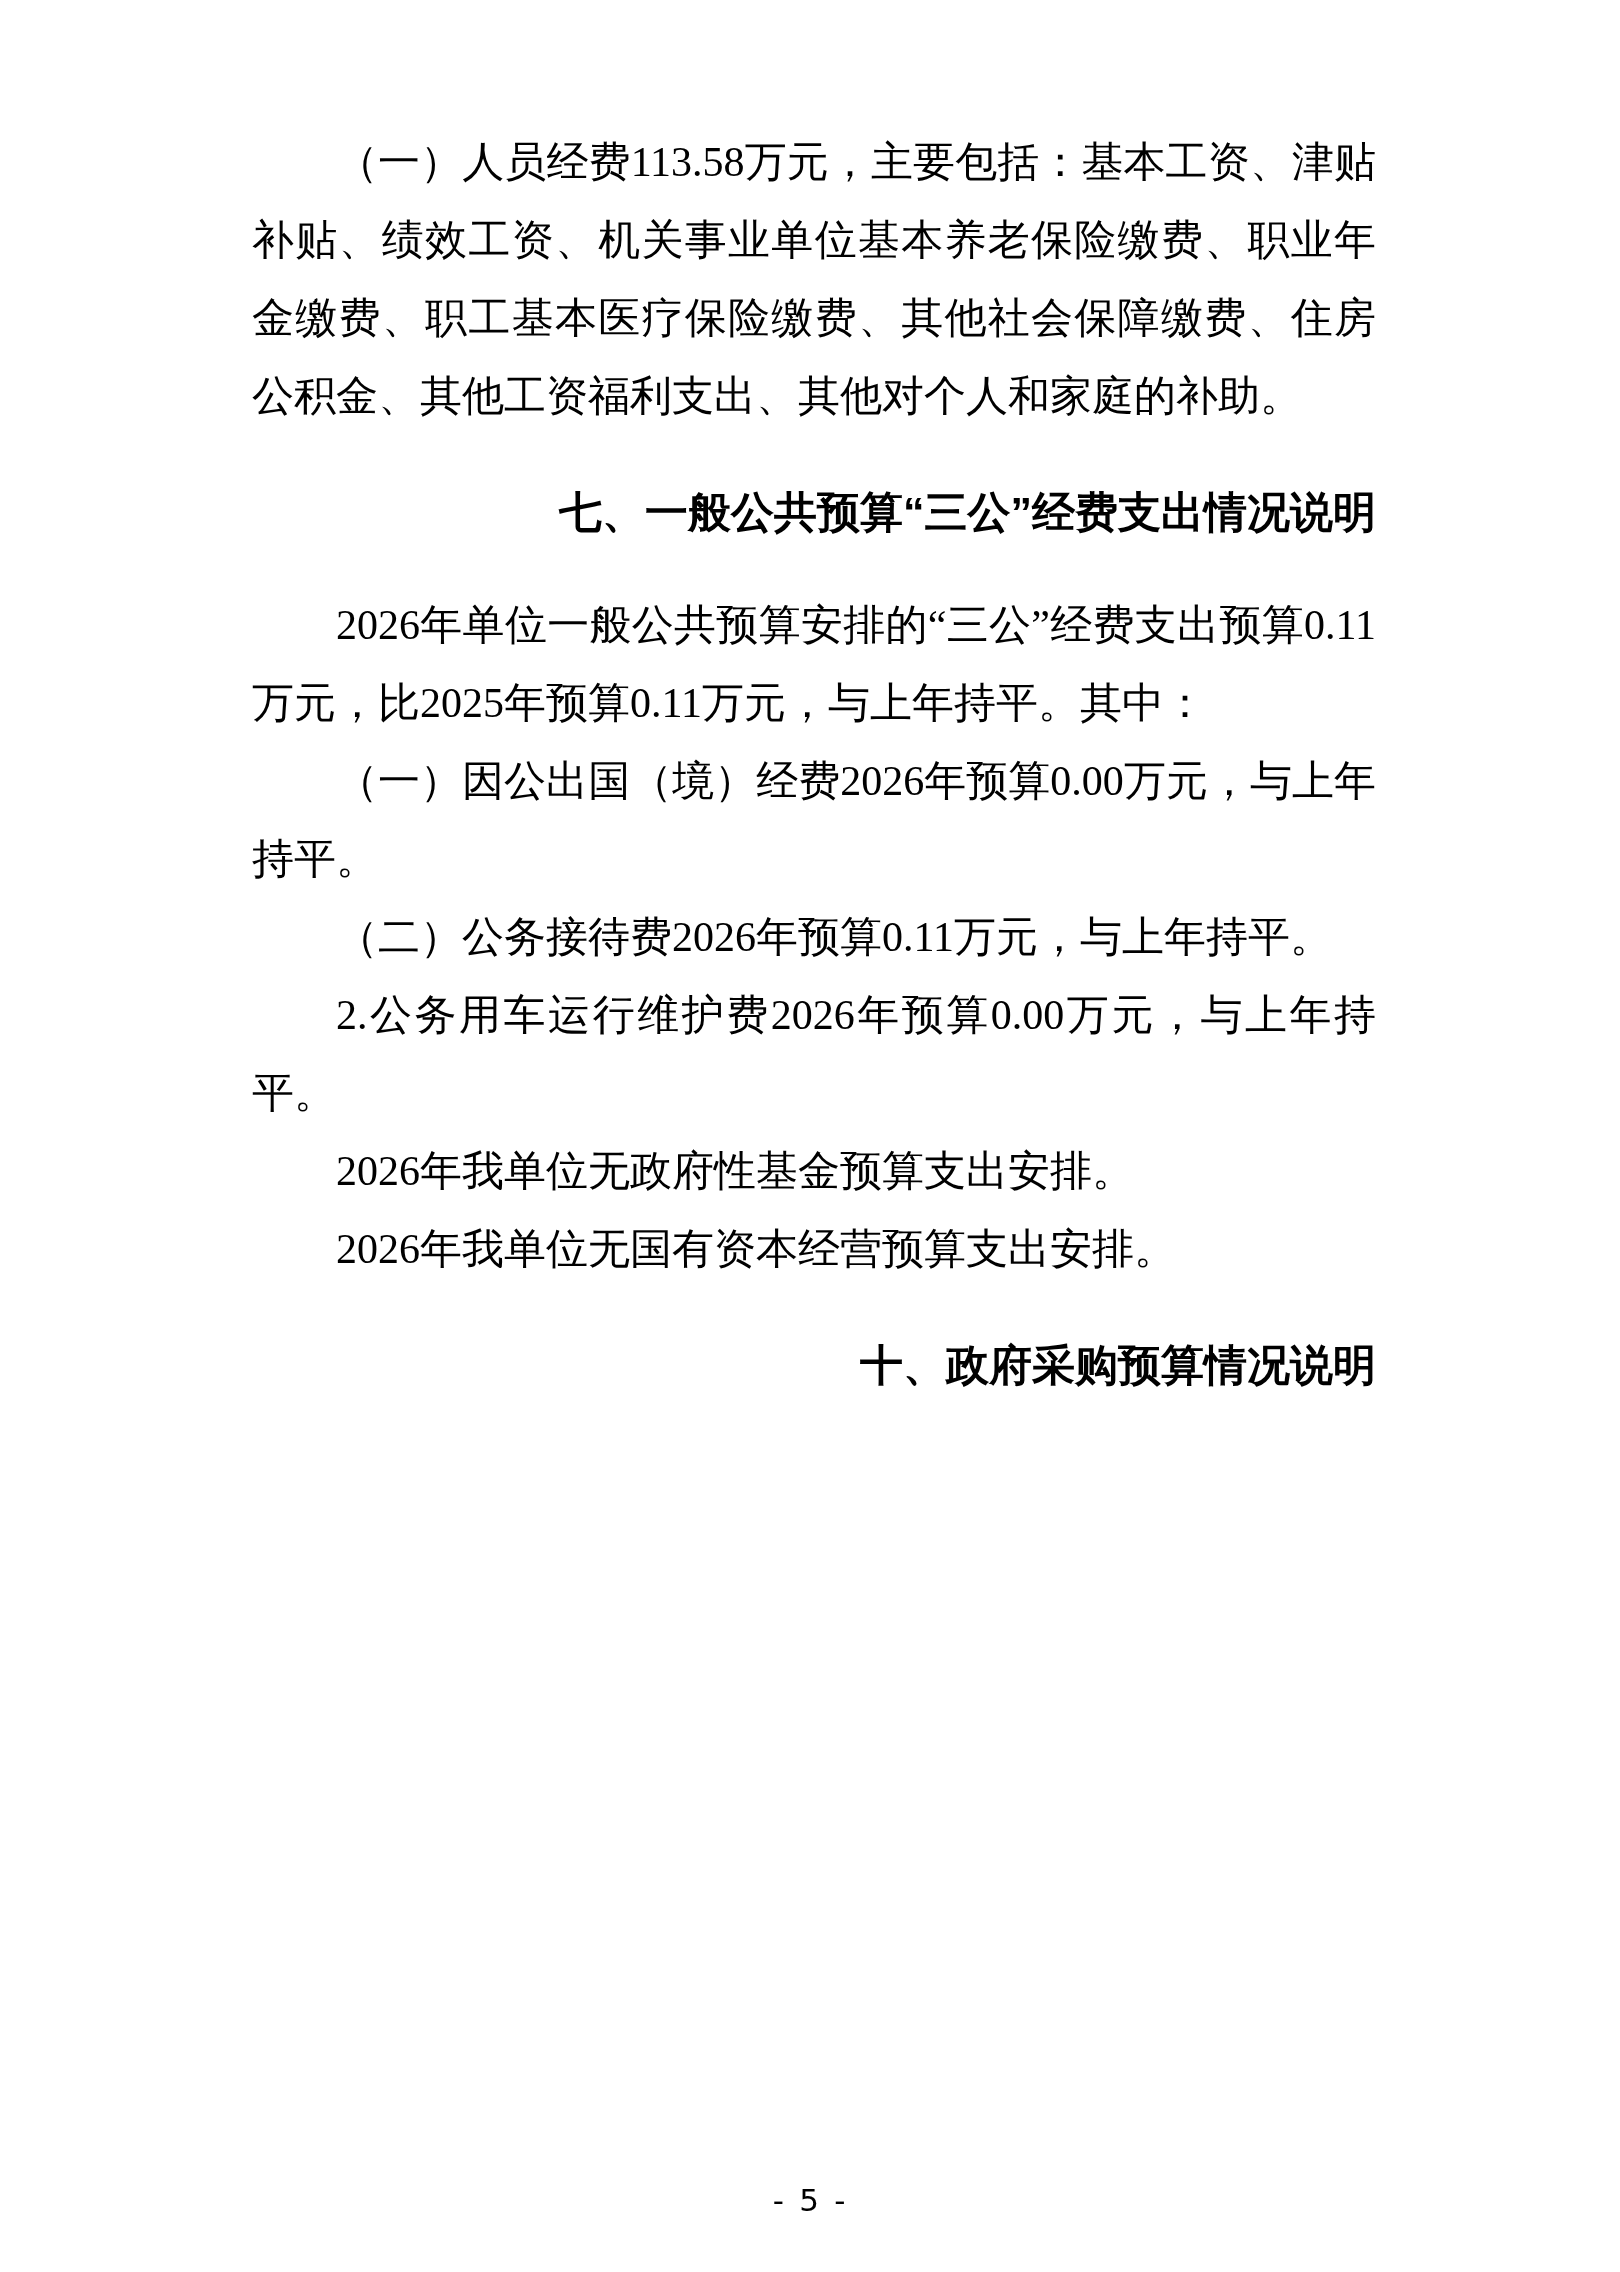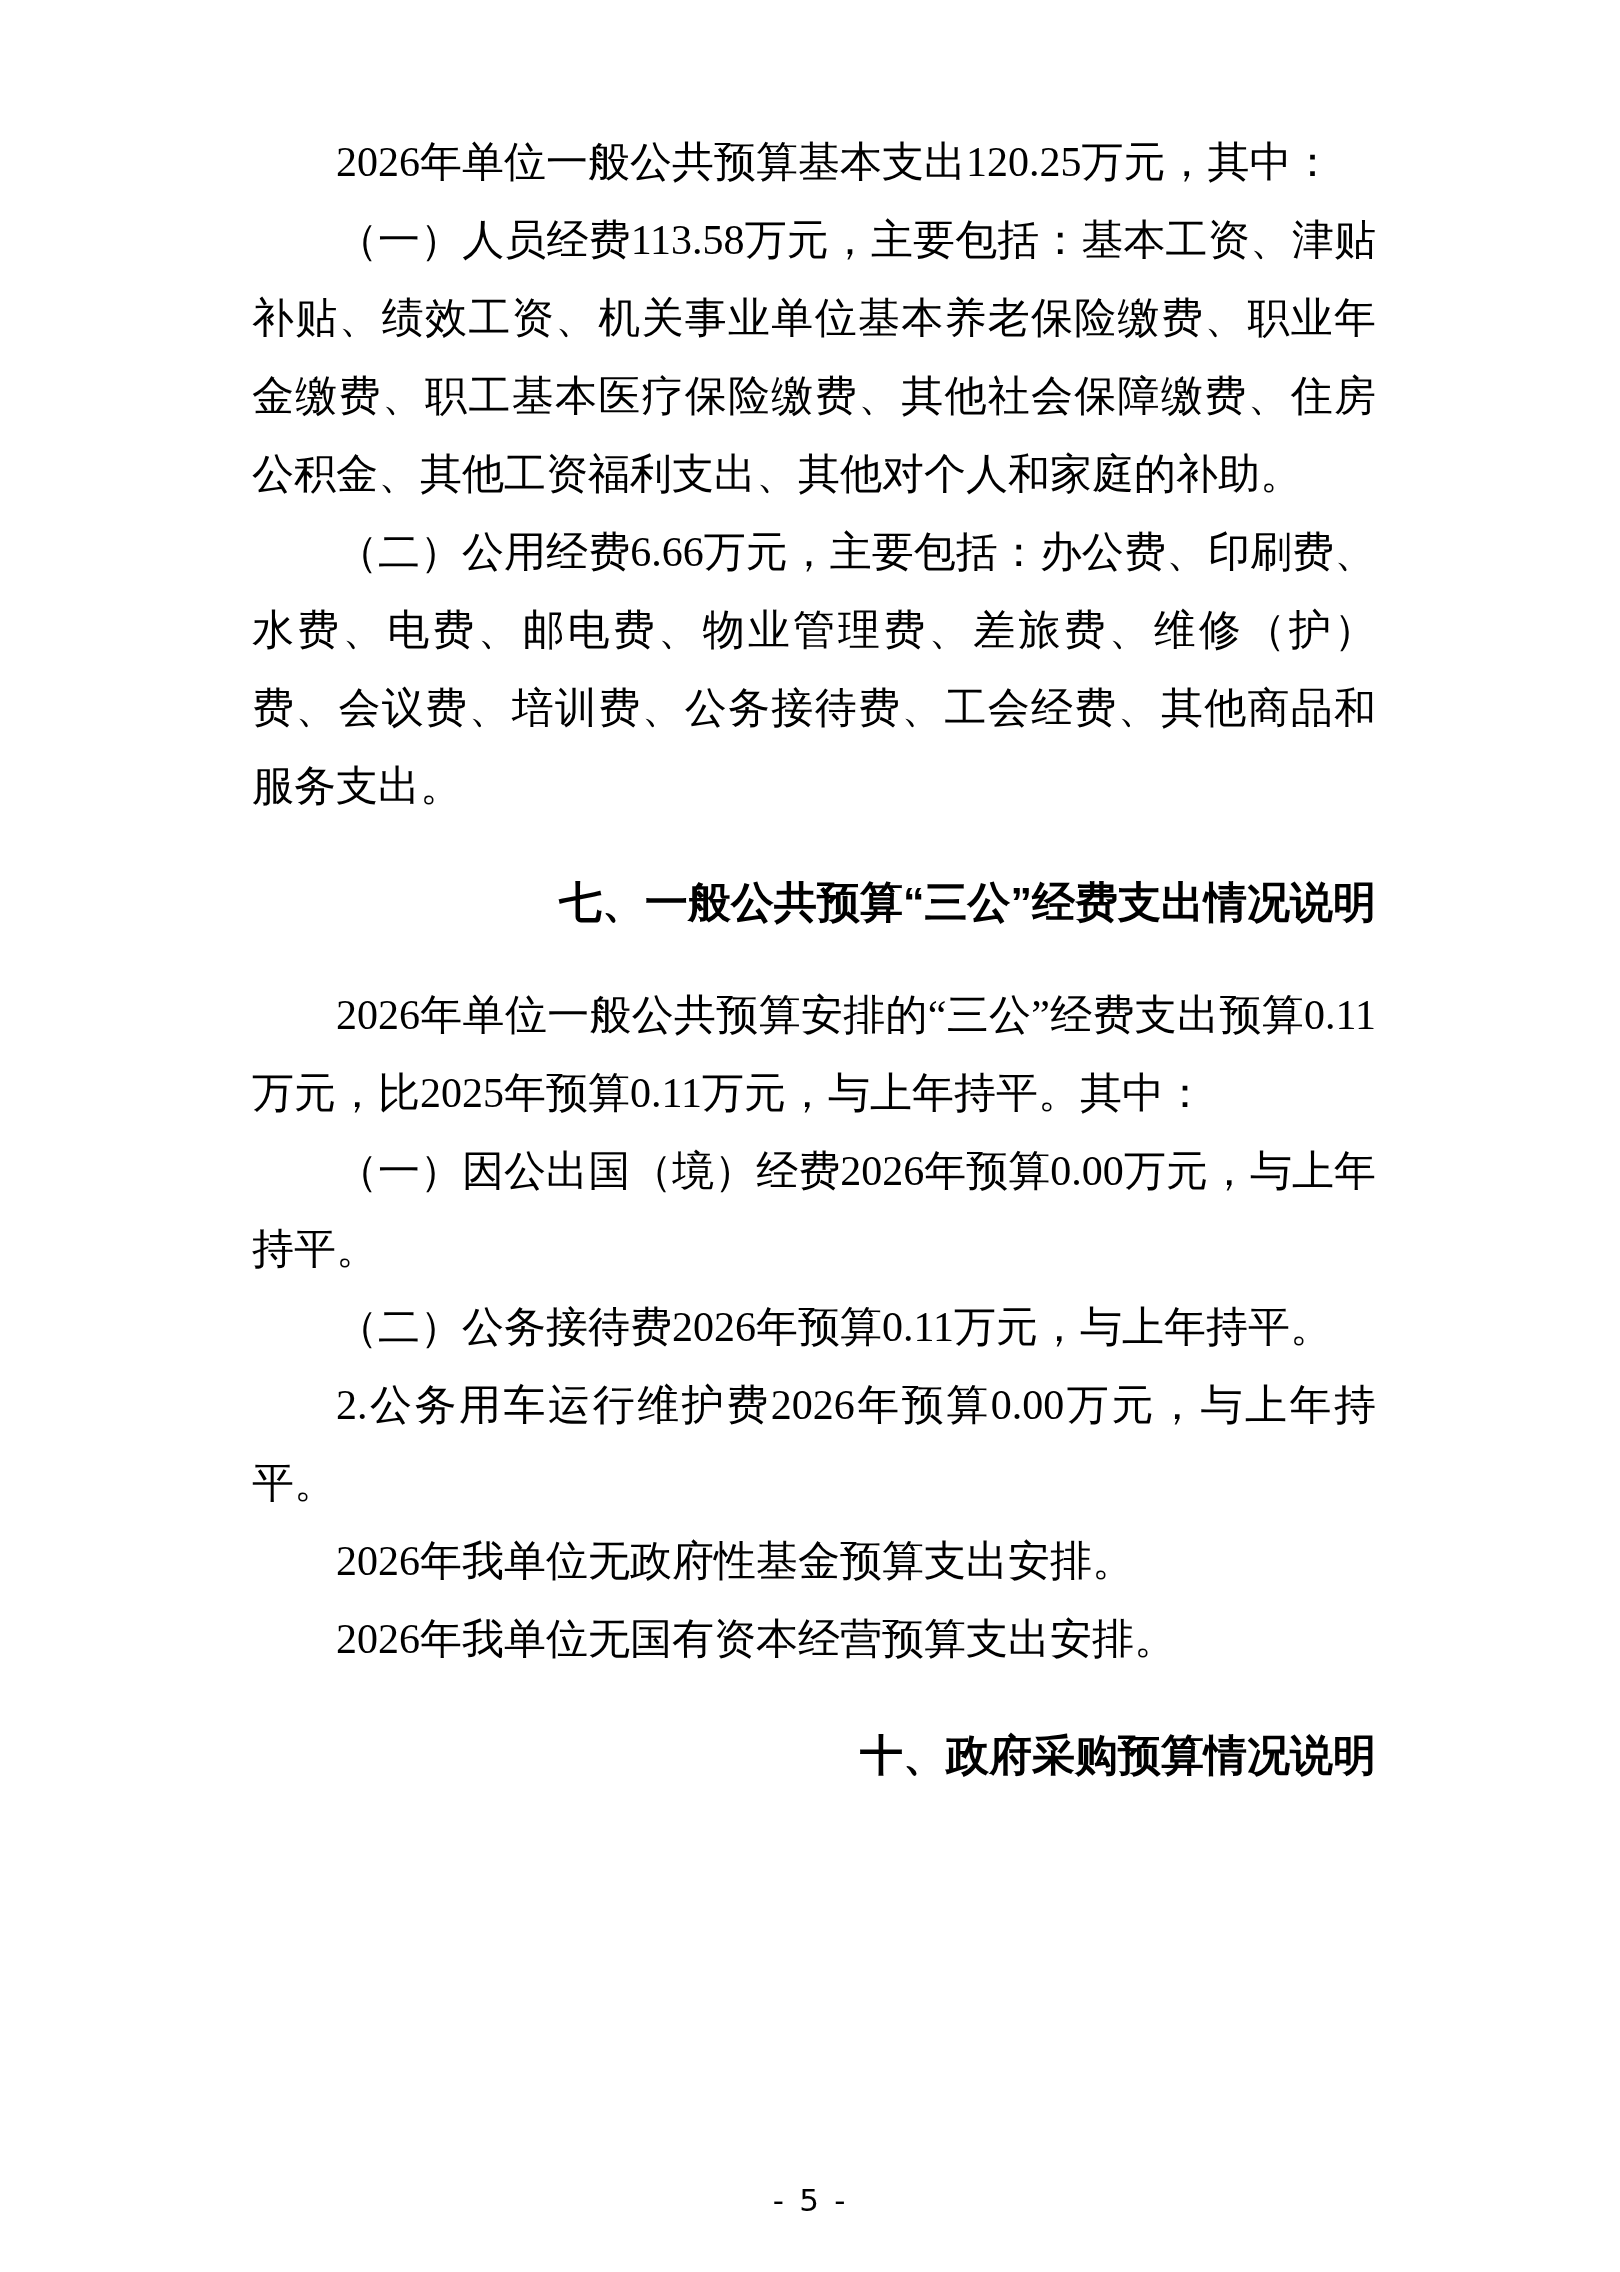--- a/index.html
+++ b/index.html
@@ -53,23 +53,21 @@
     line-height: 40px;
     letter-spacing: 2.7px;
     color: #000000;
   }
 </style>
 </head>
 <body>
 
 <div class="page">
   <div class="content">
-    <p class="body-para">2026年单位一般公共预算基本支出120.25万元，其中：</p>
     <p class="body-para">（一）人员经费113.58万元，主要包括：基本工资、津贴补贴、绩效工资、机关事业单位基本养老保险缴费、职业年金缴费、职工基本医疗保险缴费、其他社会保障缴费、住房公积金、其他工资福利支出、其他对个人和家庭的补助。</p>
-    <p class="body-para">（二）公用经费6.66万元，主要包括：办公费、印刷费、水费、电费、邮电费、物业管理费、差旅费、维修（护）费、会议费、培训费、公务接待费、工会经费、其他商品和服务支出。</p>
     <h2 class="section-heading">七、一般公共预算“三公”经费支出情况说明</h2>
     <p class="body-para">2026年单位一般公共预算安排的“三公”经费支出预算0.11万元，比2025年预算0.11万元，与上年持平。其中：</p>
     <p class="body-para">（一）因公出国（境）经费2026年预算0.00万元，与上年持平。</p>
     <p class="body-para">（二）公务接待费2026年预算0.11万元，与上年持平。</p>
     <p class="body-para">2.公务用车运行维护费2026年预算0.00万元，与上年持平。</p>
     <p class="body-para">2026年我单位无政府性基金预算支出安排。</p>
     <p class="body-para">2026年我单位无国有资本经营预算支出安排。</p>
     <h2 class="section-heading">十、政府采购预算情况说明</h2>
   </div>
   <div class="page-number">- 5 -</div>

